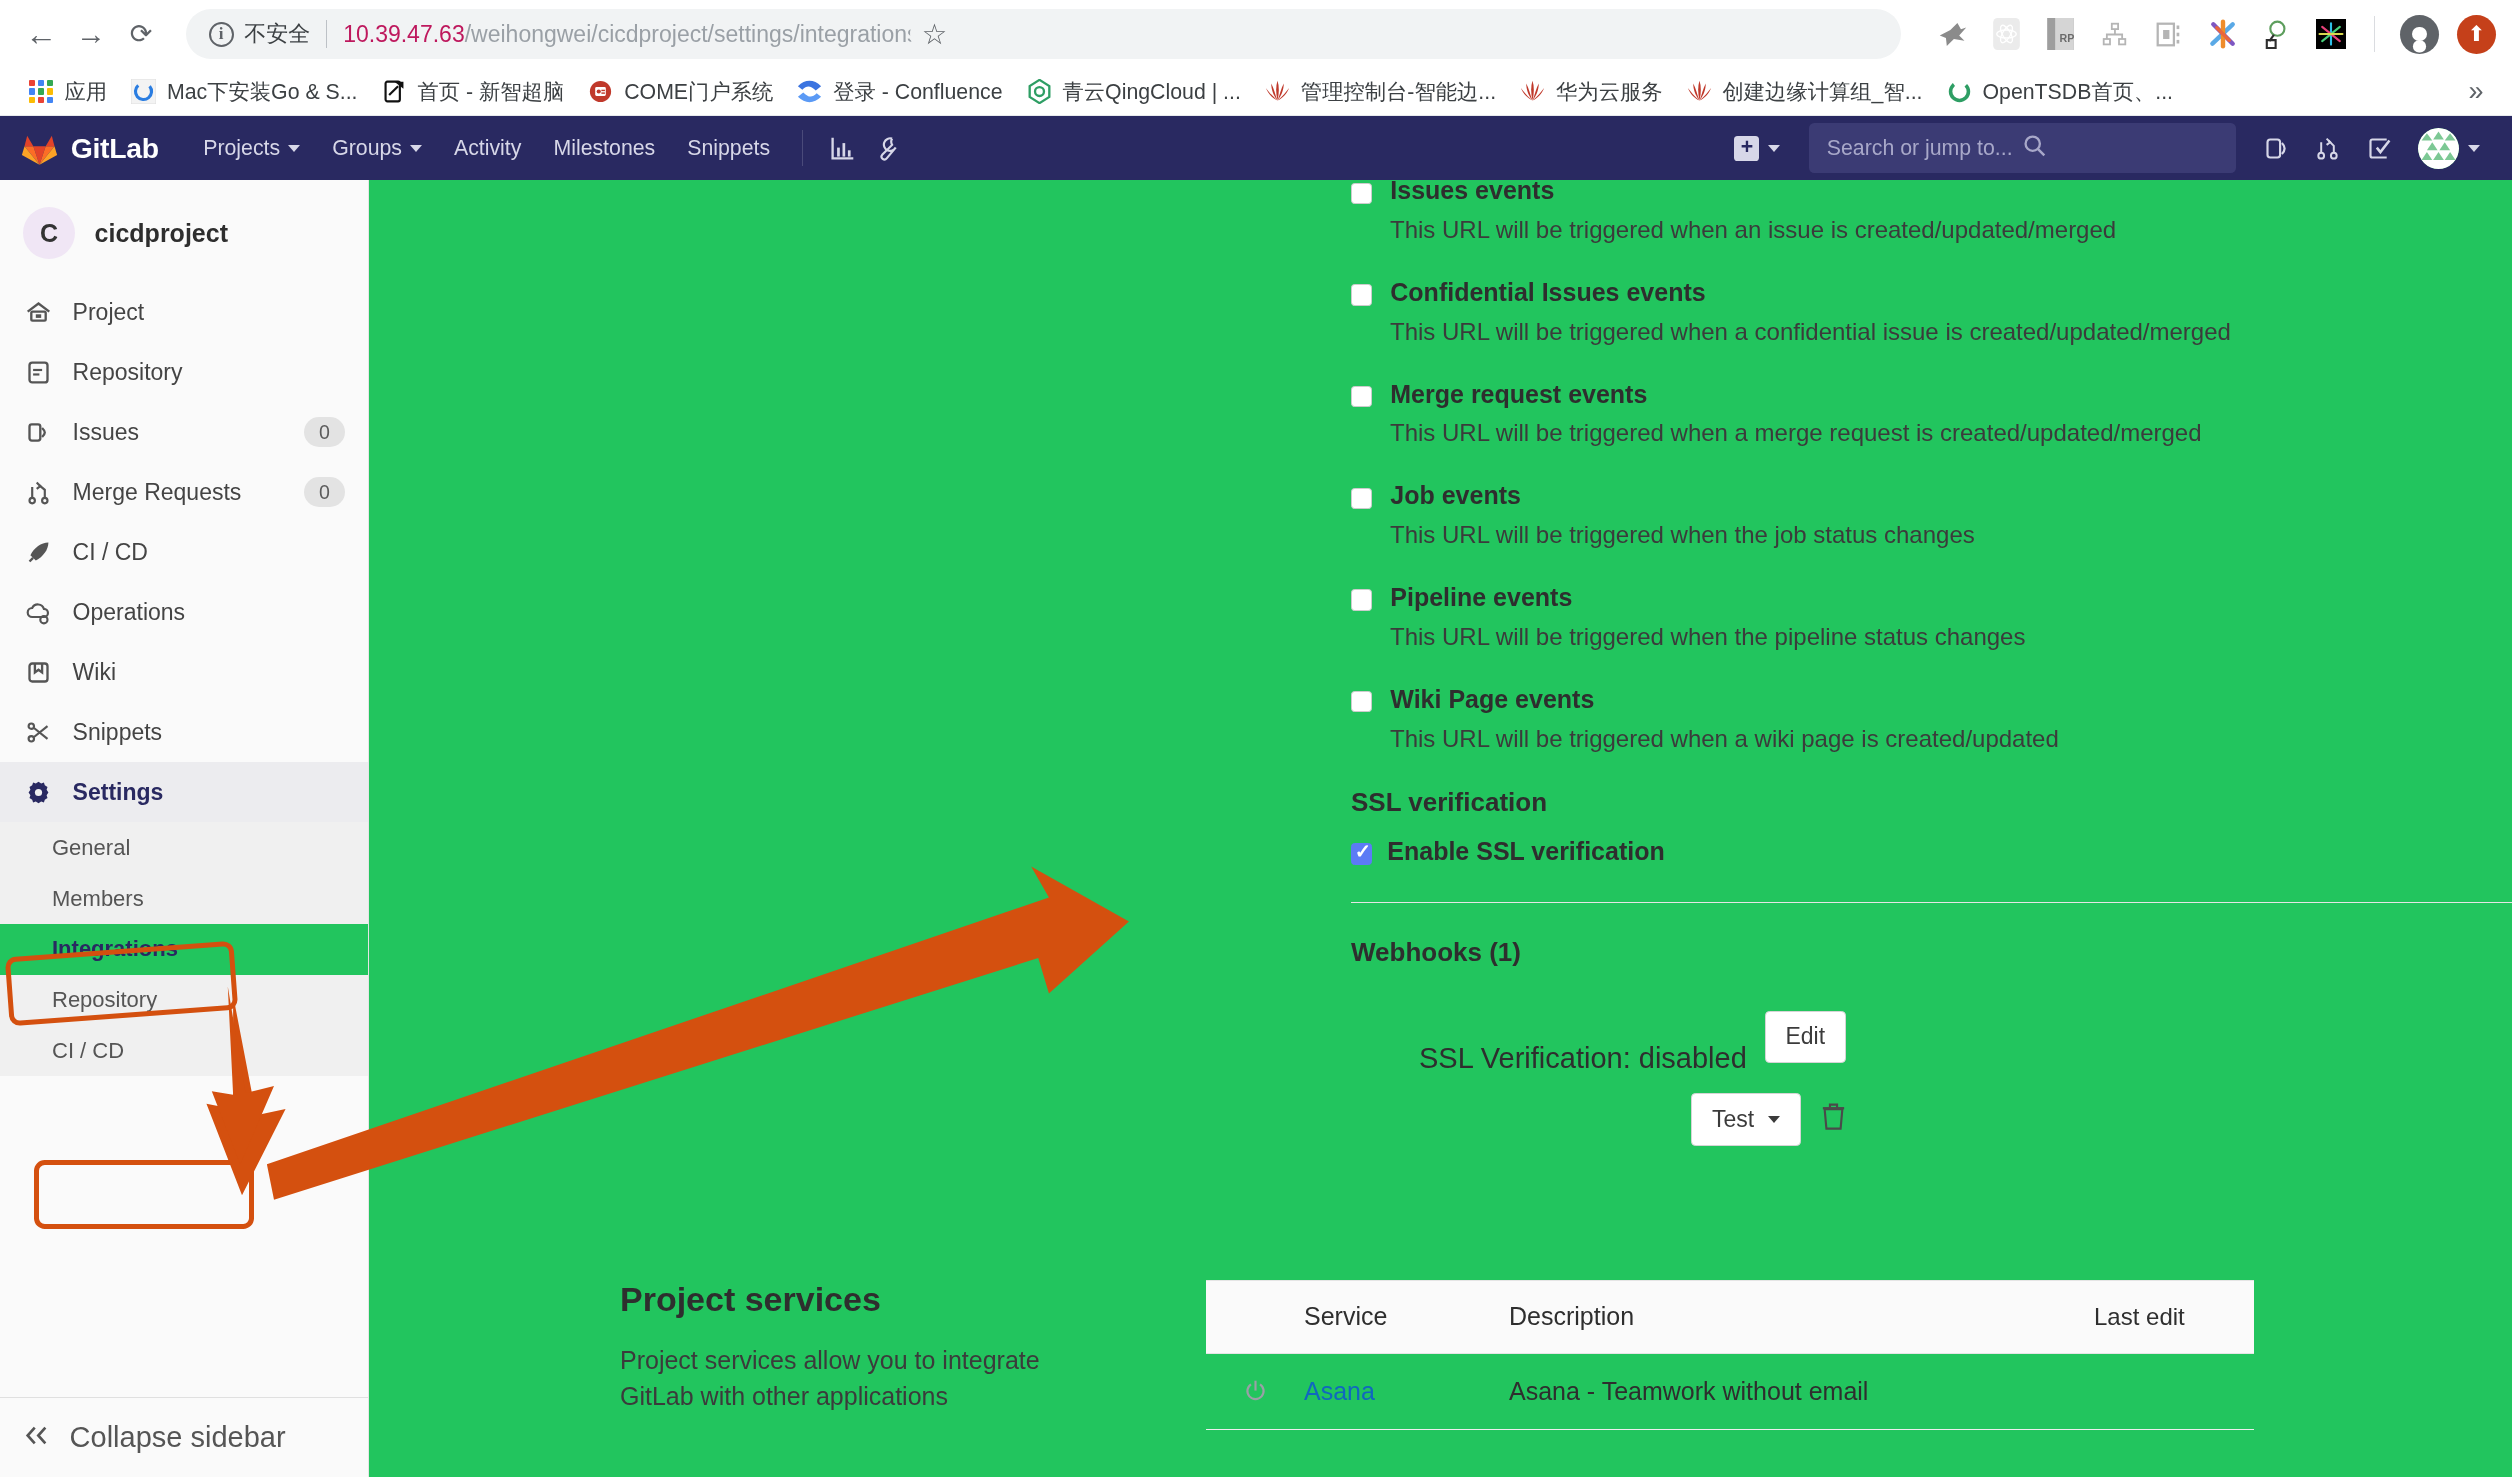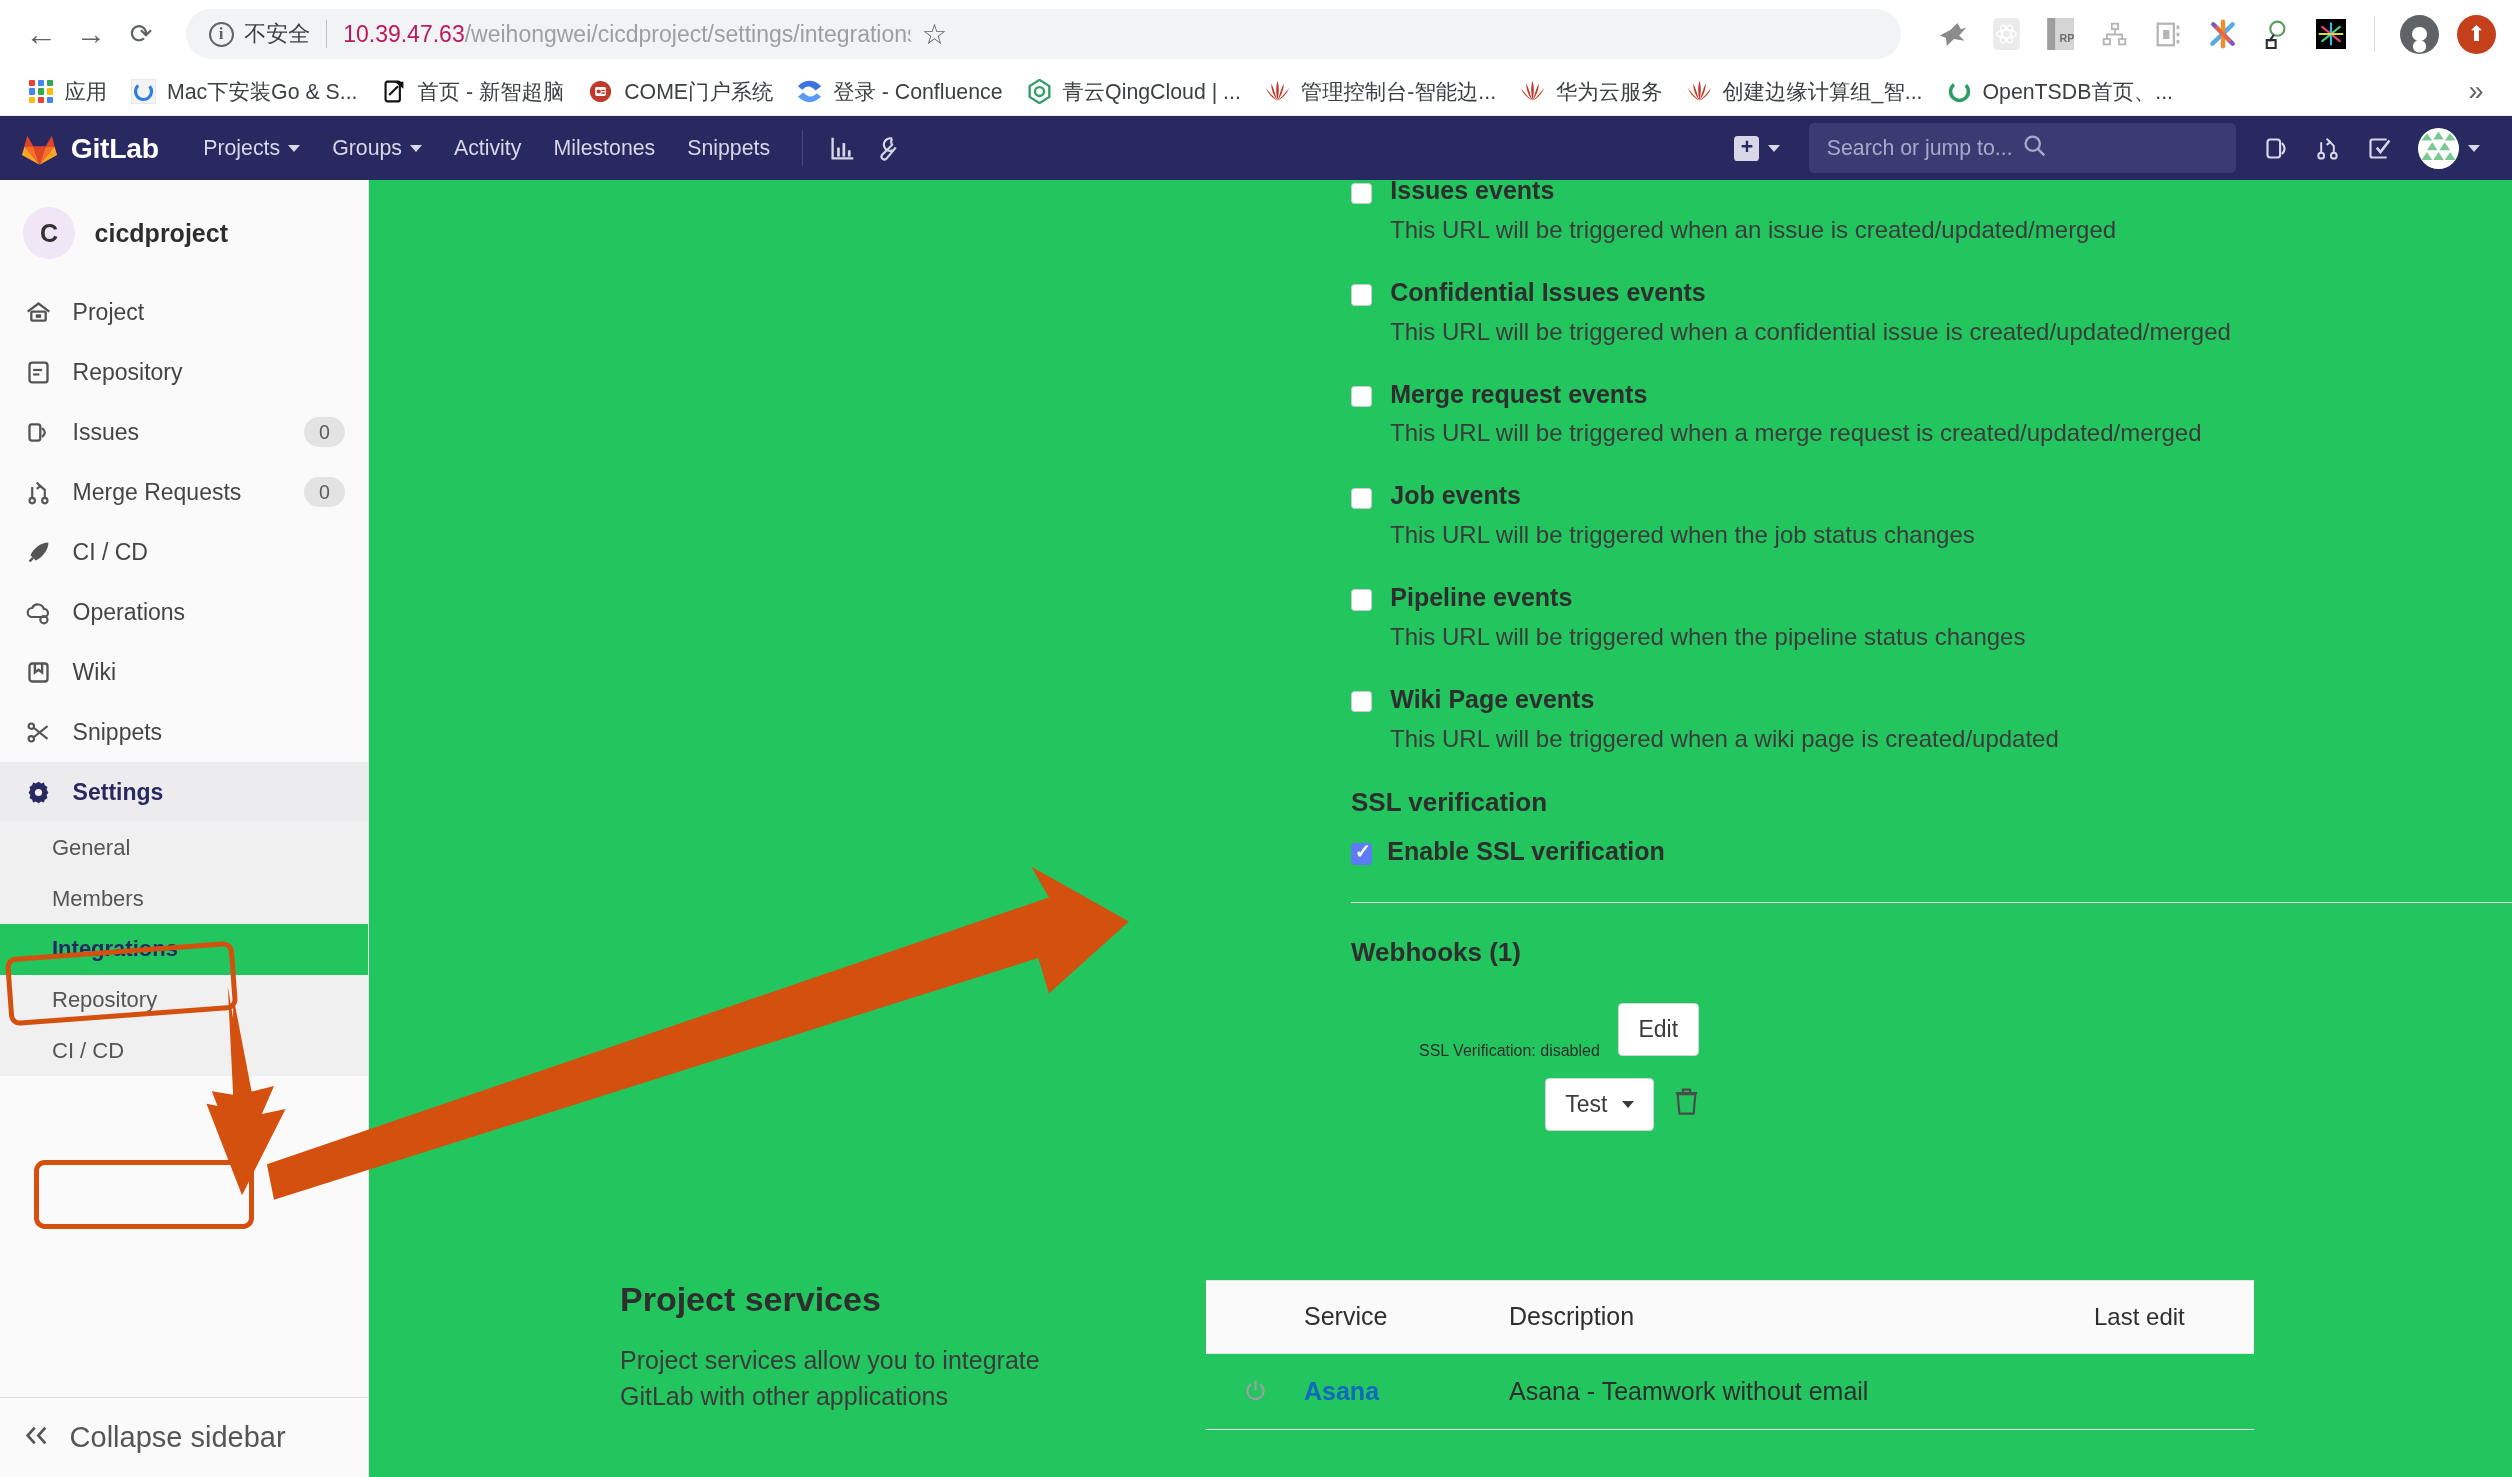--- a/index.html
+++ b/index.html
@@ -185,21 +185,21 @@
 
   .wh-title { font-size: 26px; font-weight: 700; color: #2e2e2e; margin: 34px 0 18px; }
   .wh-row { display: flex; align-items: flex-start; }
   .wh-left { border: 4.4px solid #d4500f; border-radius: 9px; padding: 16px 19.6px;
     width: 667px; }
   .wh-url { font-size: 25px; font-weight: 700; color: #2e2e2e; }
   .wh-tag { display:inline-block; margin-top: 10.7px; background:#f2f2f2;
     font-size: 20.4px; color: #4a4a4a; padding: 3.6px 8px; border-radius: 3.6px; }
   .wh-right { margin-left: 68px; padding-top: 12.4px; }
   .wh-r1 { display: flex; align-items: center; gap: 18px; }
-  .wh-ssl { font-size: 16px; color: #2e2e2e; white-space: nowrap; margin-top: 44px; }
+  .wh-ssl { font-size: 29px; color: #2e2e2e; white-space: nowrap; margin-top: 44px; }
   .btn-ghost {
     border: 0.9px solid #d5d5d5; border-radius: 4.4px; background: #fff;
     font-size: 23px; color: #3b3b3b; padding: 11.6px 19.6px; white-space: nowrap;
   }
   .wh-r2 { display:flex; align-items:center; justify-content: flex-end;
     gap: 19.6px; margin-top: 18px; }
   .btn-test { display:flex; align-items:center; gap: 14.2px; }
   .trash { font-size: 27px; color: #4a4a4a; }
 
   
@@ -208,21 +208,21 @@
   .ps-h { font-size: 34px; font-weight: 700; color: #2e2e2e; }
   .ps-p { font-size: 25px; color: #3b3b3b; margin-top: 23px; line-height: 1.45; }
   .ps-table { flex: 1; margin-left: 53px; }
   .ps-thead { background: #fafafa; display: flex; align-items: center;
     border-top: 0.9px solid #e5e5e5; border-bottom: 0.9px solid #e5e5e5;
     padding: 21.3px 0; font-size: 24px; color: #2e2e2e; }
   .ps-tr { display: flex; align-items: center; padding: 23px 0;
            border-bottom: 0.9px solid #eee; }
   .c-ico { width: 98px; display:flex; justify-content:center; color:#9aa0a6; font-size: 27px;}
   .c-svc { width: 187px; font-size: 25px; }
-  .c-svc a { color: #1068bf; font-weight: 700; text-decoration: none; }
+  .c-svc a { color: #1068bf; font-weight: 400; text-decoration: none; }
   .c-desc { flex: 1; font-size: 25px; color: #2e2e2e; margin-left: 18px; }
   .c-last { width: 160px; font-size: 24px; color:#2e2e2e; }
 
   
   .anno { position: absolute; pointer-events: none; }
   .anno-settings {
     left: 7.1px; top: 949px; width: 229px; height: 69px;
     border: 5.3px solid #d4500f; border-radius: 10.7px; transform: rotate(-4.2deg);
   }
   .anno-integrations {

